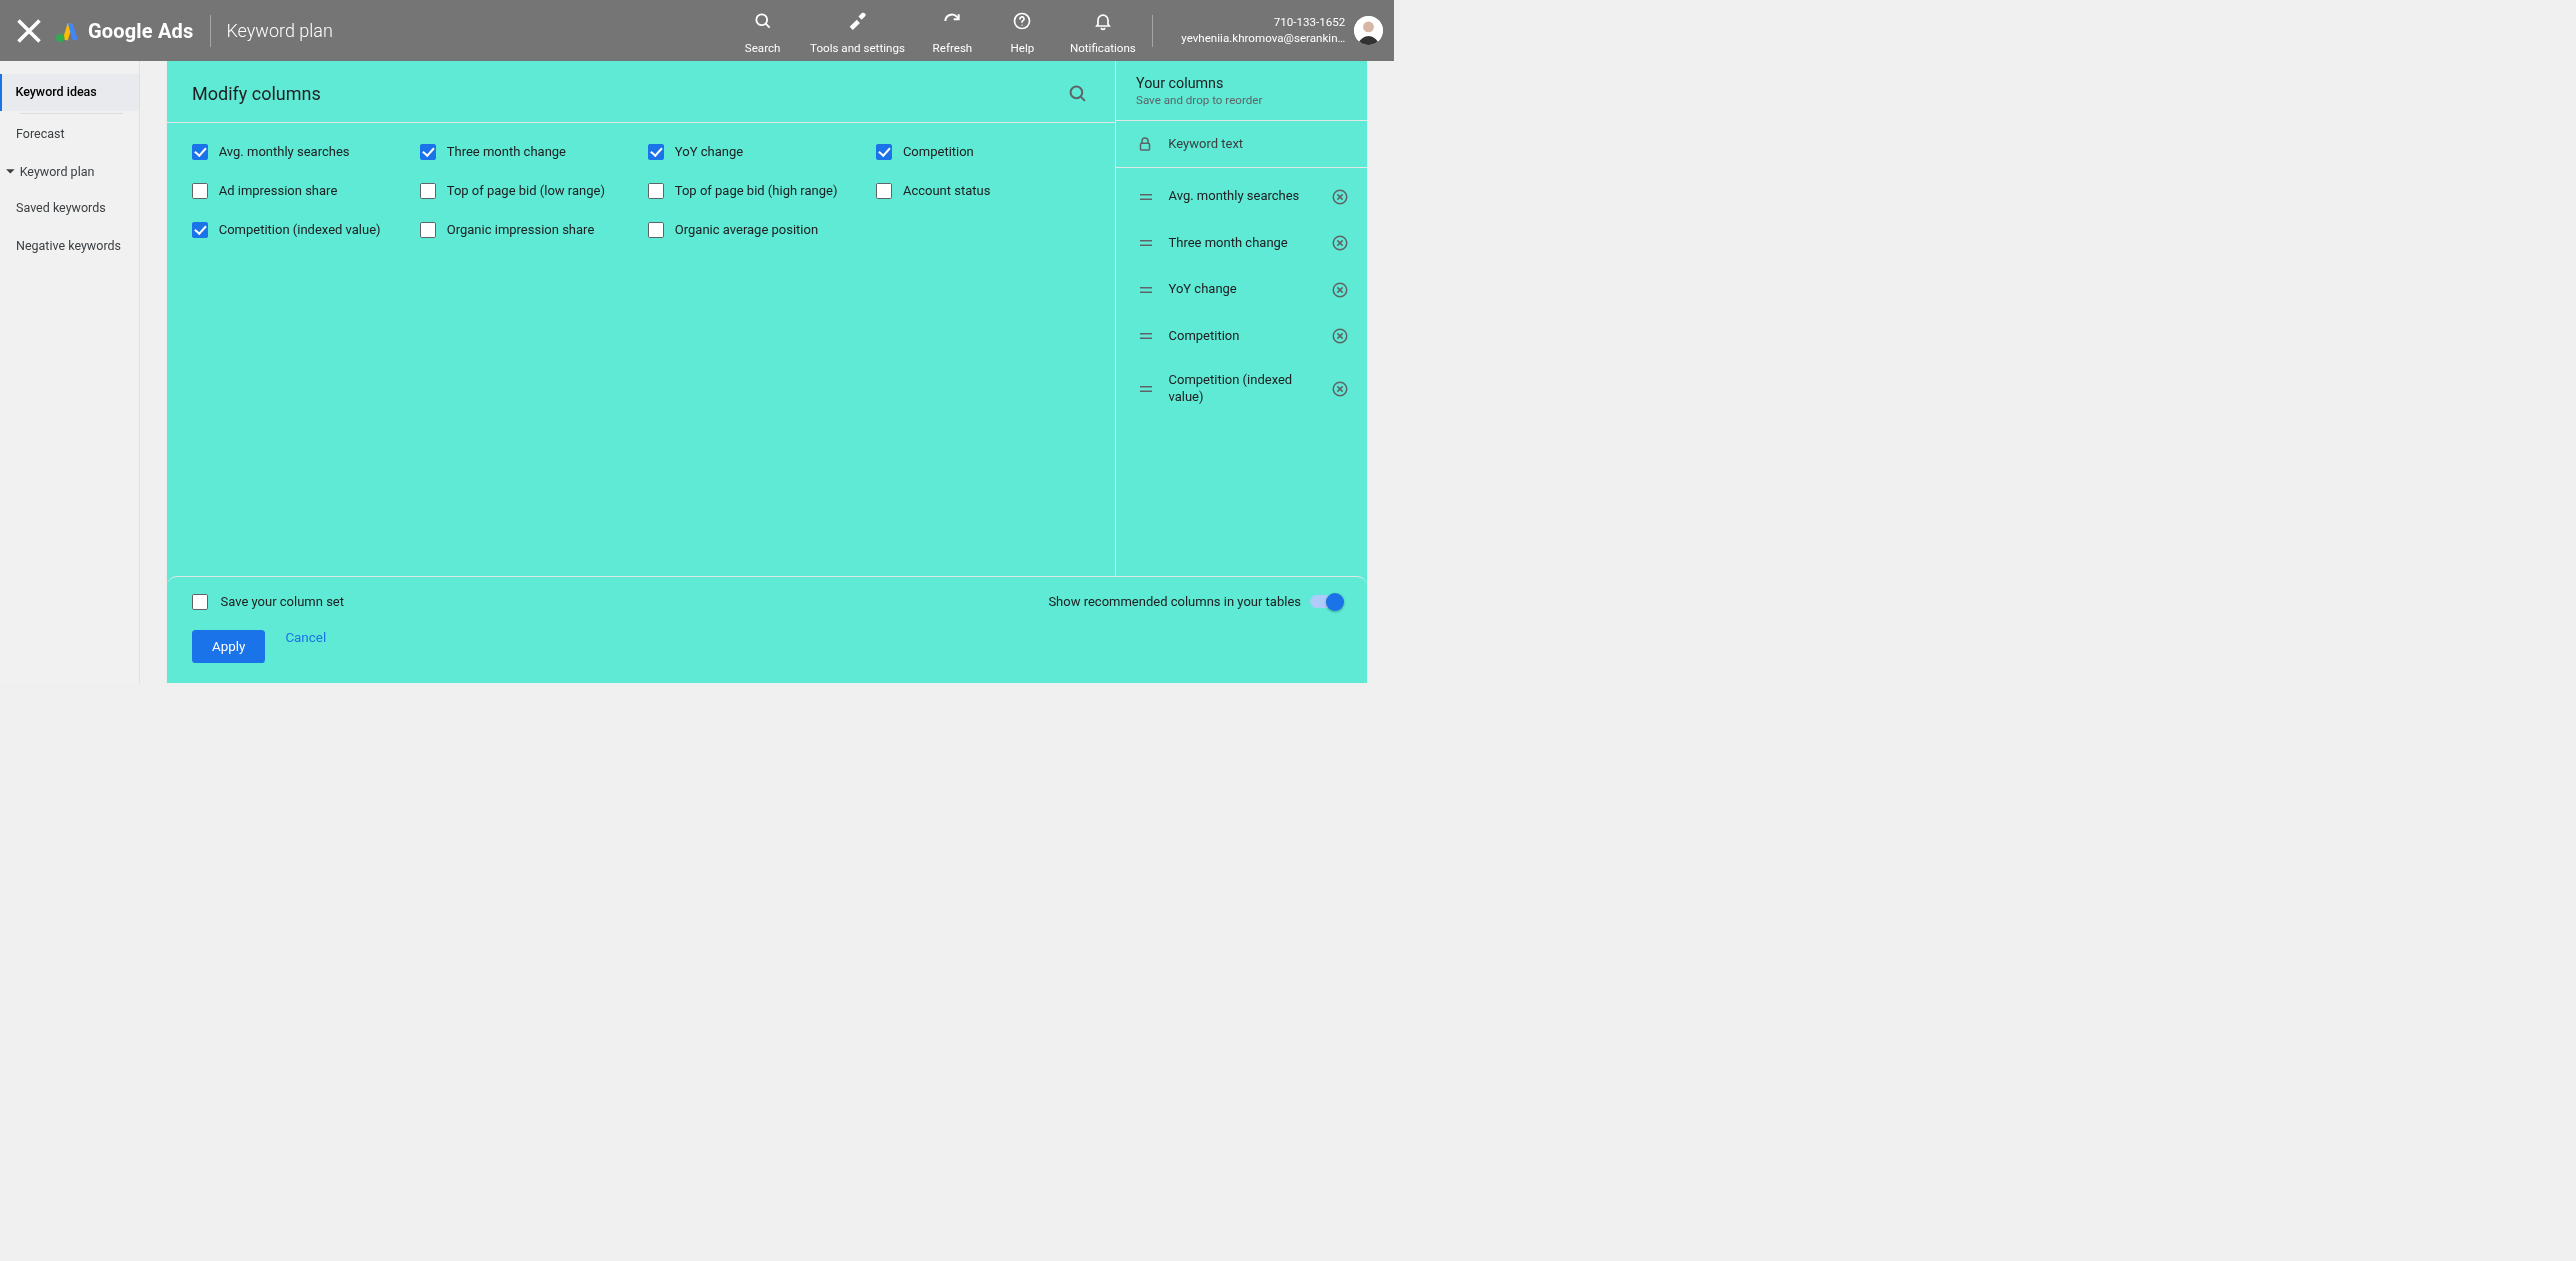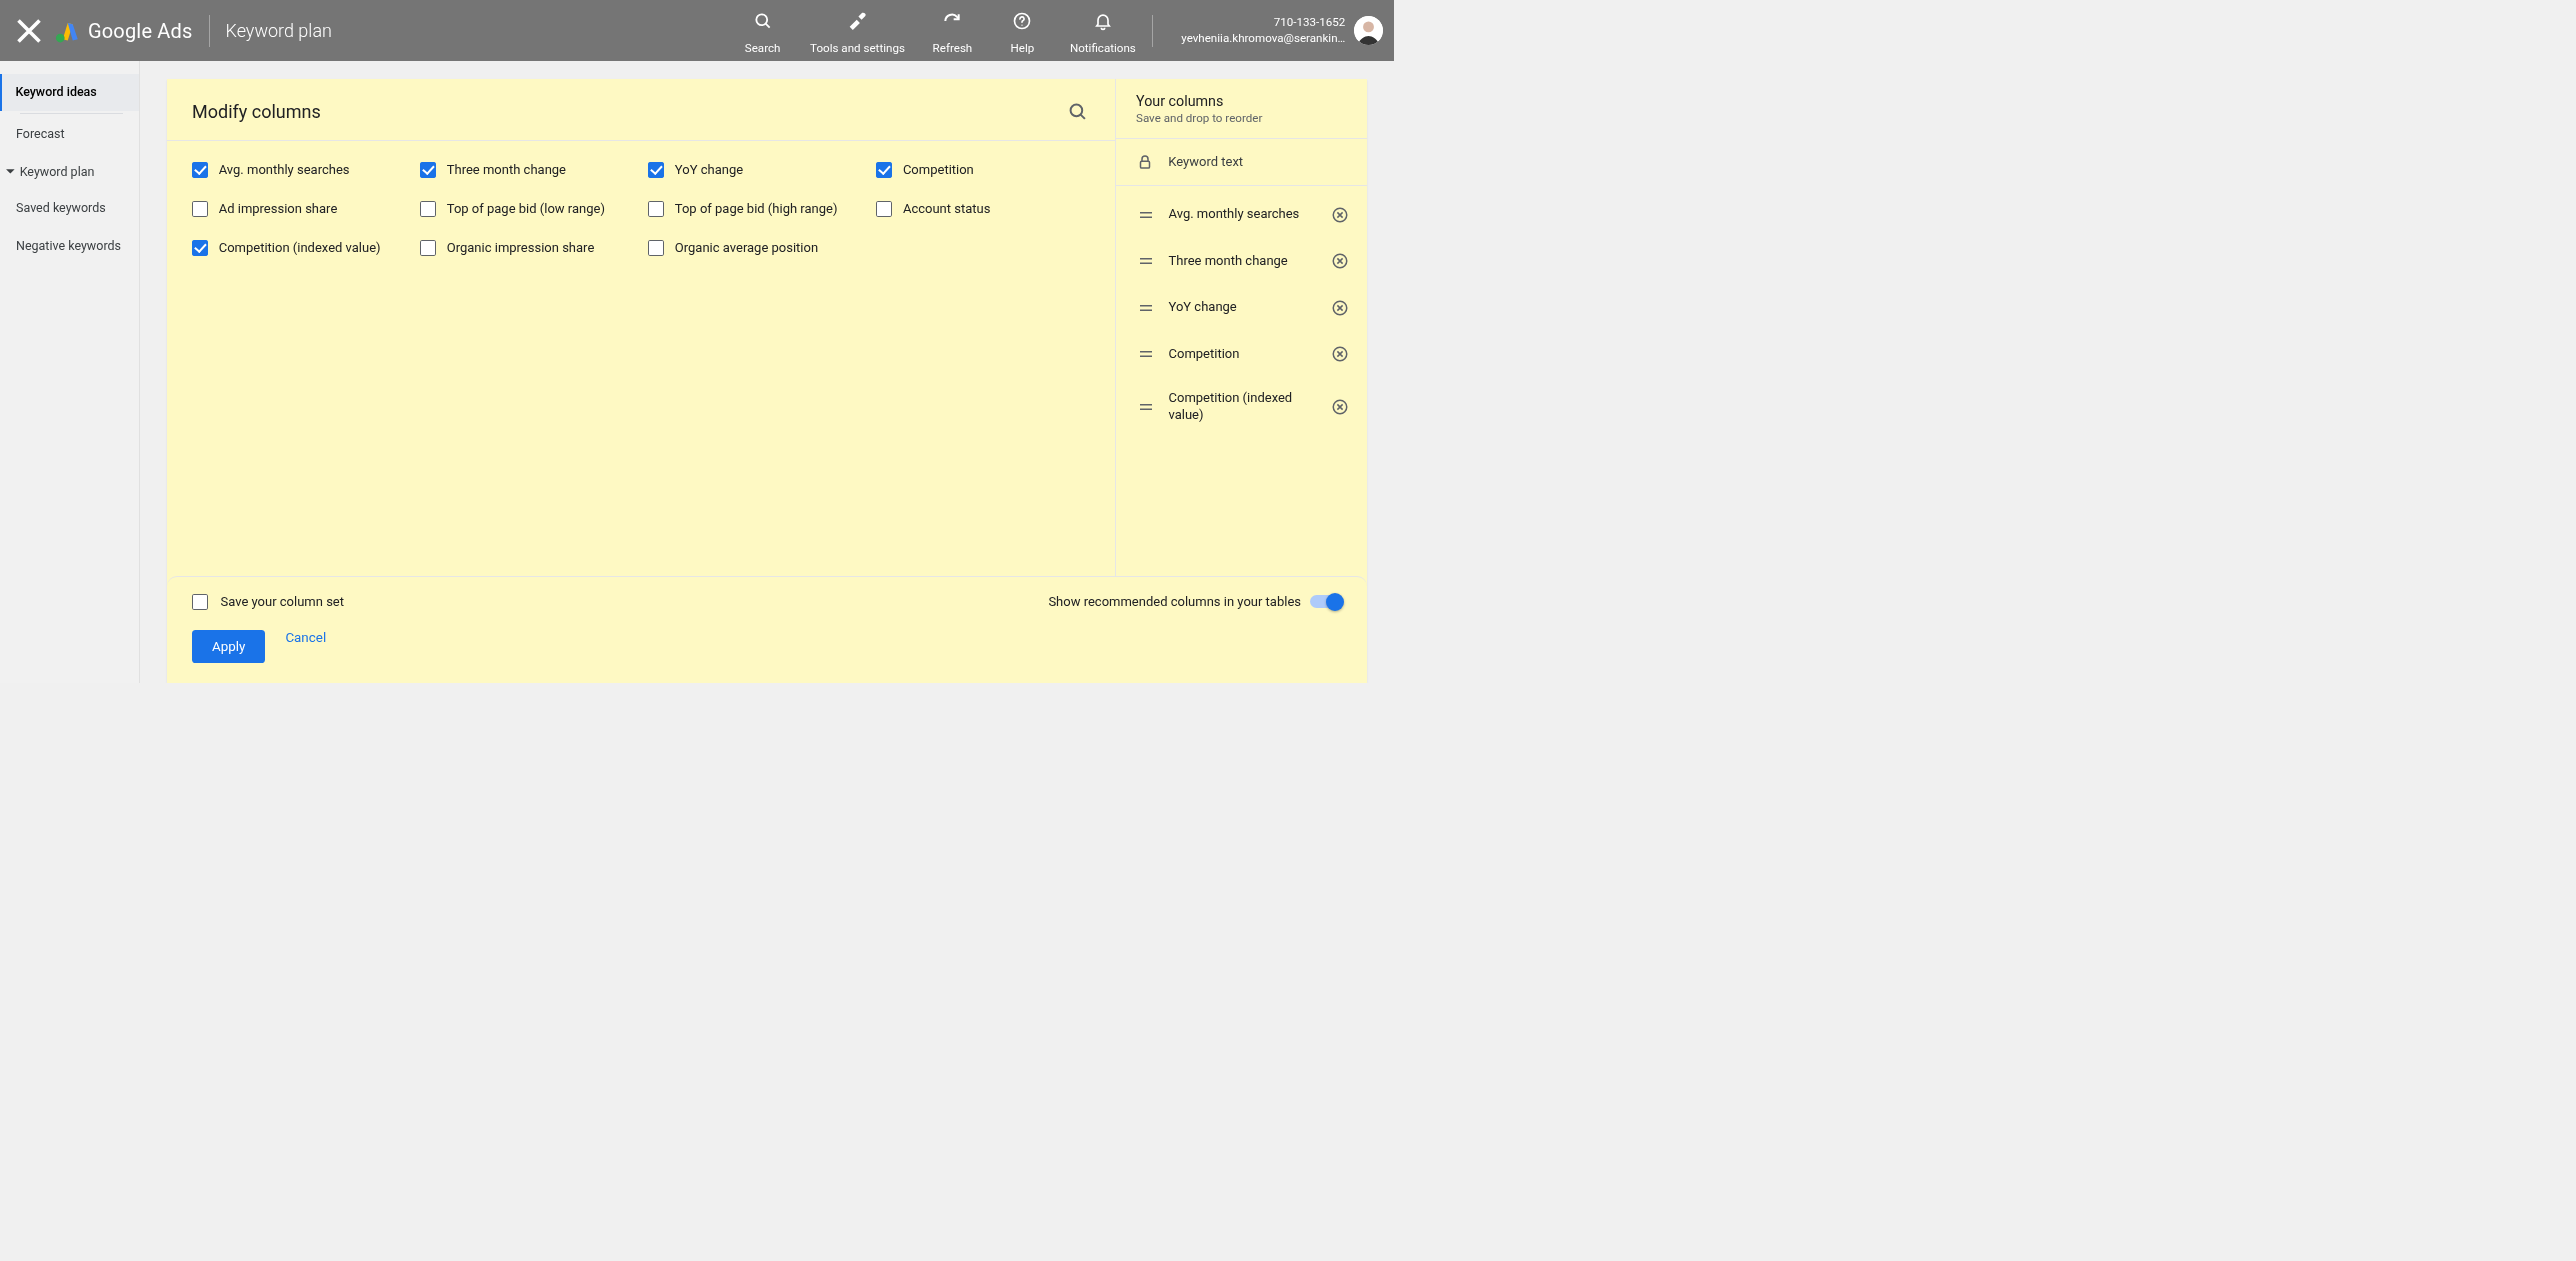--- a/index.html
+++ b/index.html
@@ -3,21 +3,21 @@
 <meta charset="utf-8">
 <style>
 * { margin: 0; padding: 0; box-sizing: border-box; font-family: 'Google Sans', Roboto, Arial, sans-serif; }
 body { background: #f0f0f0; width: 1394px; height: 683px; overflow: hidden; }
 
 
 .header { background: #757575; height: 61px; display: flex; align-items: center; padding: 0 10.7px; color: #fff; }
 .close-btn { width: 36px; height: 36px; display: flex; align-items: center; justify-content: center; cursor: pointer; }
 .logo-wrap { display: flex; align-items: center; gap: 9px; margin-left: 7.2px; }
 .ads-logo { width: 25px; height: 25px; }
-.product-name { font-size: 20px; font-weight: 400; letter-spacing: 0.2px; }
+.product-name { font-size: 20px; font-weight: 700; letter-spacing: 0.2px; }
 .header-divider { width: 0.9px; height: 32px; background: rgba(255,255,255,0.35); margin: 0 16px; }
 .page-title { font-size: 18px; font-weight: 300; }
 .header-spacer { flex: 1; }
 .header-actions { display: flex; align-items: flex-start; gap: 25px; padding-top: 5.4px; }
 .header-action { display: flex; flex-direction: column; align-items: center; gap: 10px; cursor: pointer; font-size: 11.6px; min-width: 45px; text-align: center; line-height: 1.25; }
 .header-action svg { width: 20px; height: 20px; }
 .account-block { display: flex; align-items: center; gap: 9px; margin-left: 12.5px; }
 .account-text { font-size: 11.6px; text-align: right; line-height: 1.3; }
 .avatar { width: 29px; height: 29px; border-radius: 50%; background: #fff; overflow: hidden; display:flex; align-items:center; justify-content:center;}
 .avatar svg { width: 29px; height: 29px; }
@@ -26,21 +26,21 @@
 .layout { display: flex; height: calc(100% - 61px); }
 .sidenav { width: 140px; background: #f1f1f1; border-right: 0.9px solid #e0e0e0; padding-top: 12.5px; }
 .nav-item { padding: 10.7px 16px; font-size: 12.5px; color: #3c4043; cursor: pointer; line-height: 1.3; }
 .nav-item.active { background: #e8eaed; color: #000000; font-weight: 500; border-left: 2.7px solid #1a73e8; padding-left: 13.4px; }
 .nav-divider { height: 0.9px; background: #dadce0; margin: 1.8px 16px 1.8px 20px; }
 .nav-section-lbl { display: flex; align-items: center; gap: 3.6px; padding: 10.7px 7.2px 10.7px 5.4px; font-size: 12.5px; color: #3c4043; cursor: pointer;}
 .nav-section-lbl svg { width: 10.7px; height: 10.7px; }
 
 
 .content { flex: 1; display: flex; justify-content: center; padding: 0 21.5px 0 21.5px; }
-.panel { background: #fef9c3; width: 100%; max-width: 1200px; display: flex; flex-direction: column; box-shadow: 0 0.9px 1.8px rgba(0,0,0,0.08); margin-top: 18px; }
+.panel { background: #5eead4; width: 100%; max-width: 1200px; display: flex; flex-direction: column; box-shadow: 0 0.9px 1.8px rgba(0,0,0,0.08); }
 .panel-body { flex: 1; display: flex; min-height: 0;}
 .left-pane { flex: 1; display: flex; flex-direction: column; border-right: 0.9px solid #e6e6e6; }
 .pane-header { display: flex; align-items: center; justify-content: space-between; padding: 20px 25px 16px 25px; border-bottom: 0.9px solid #e6e6e6; }
 .pane-title { font-size: 18px; color: #202124; }
 .search-icon-btn { width: 25px; height: 25px; display: flex; align-items: center; justify-content: center; cursor: pointer; color: #5f6368;}
 .search-icon-btn svg { width: 21.5px; height: 21.5px; }
 
 .columns-grid { display: grid; grid-template-columns: repeat(4, 1fr); gap: 21.5px 14.3px; padding: 20px 25px; align-items: start;}
 .check-item { display: flex; align-items: flex-start; gap: 10.7px; font-size: 13px; color: #202124; cursor: pointer; line-height: 1.35;}
 .checkbox { width: 16px; height: 16px; border: 1.8px solid #5f6368; border-radius: 1.8px; flex-shrink: 0; margin-top: 0.9px; position: relative; background: #fff;}

